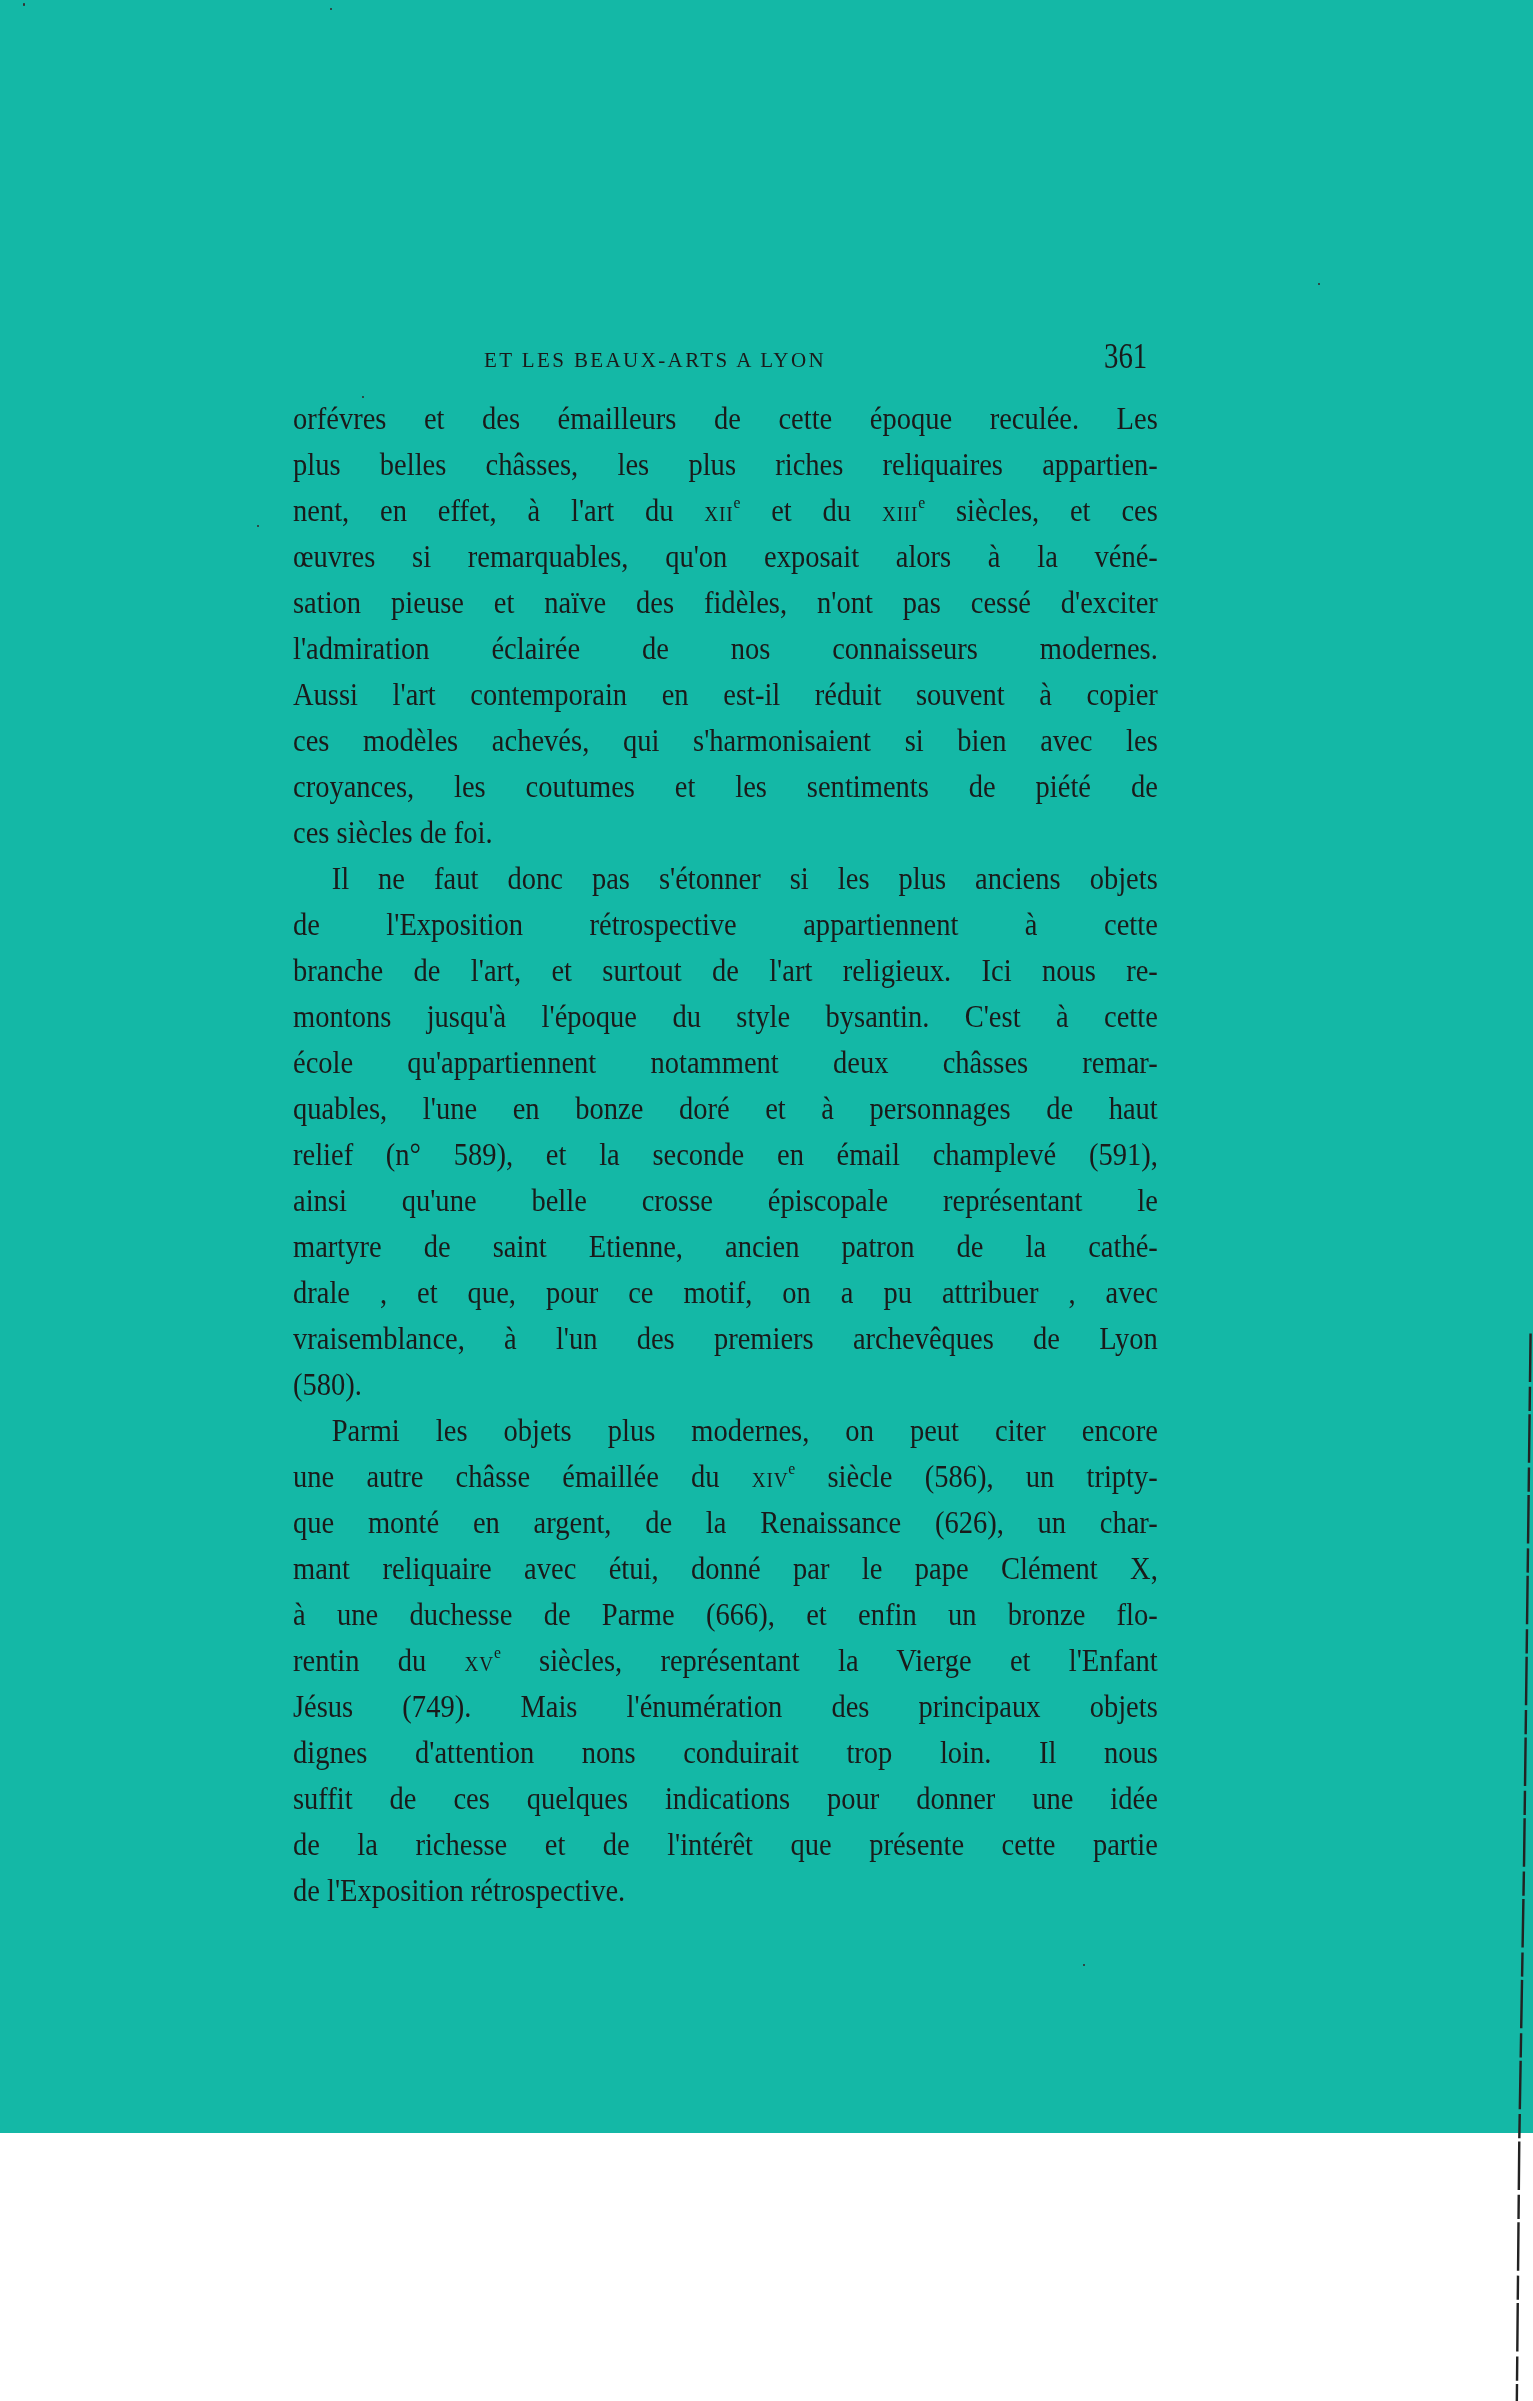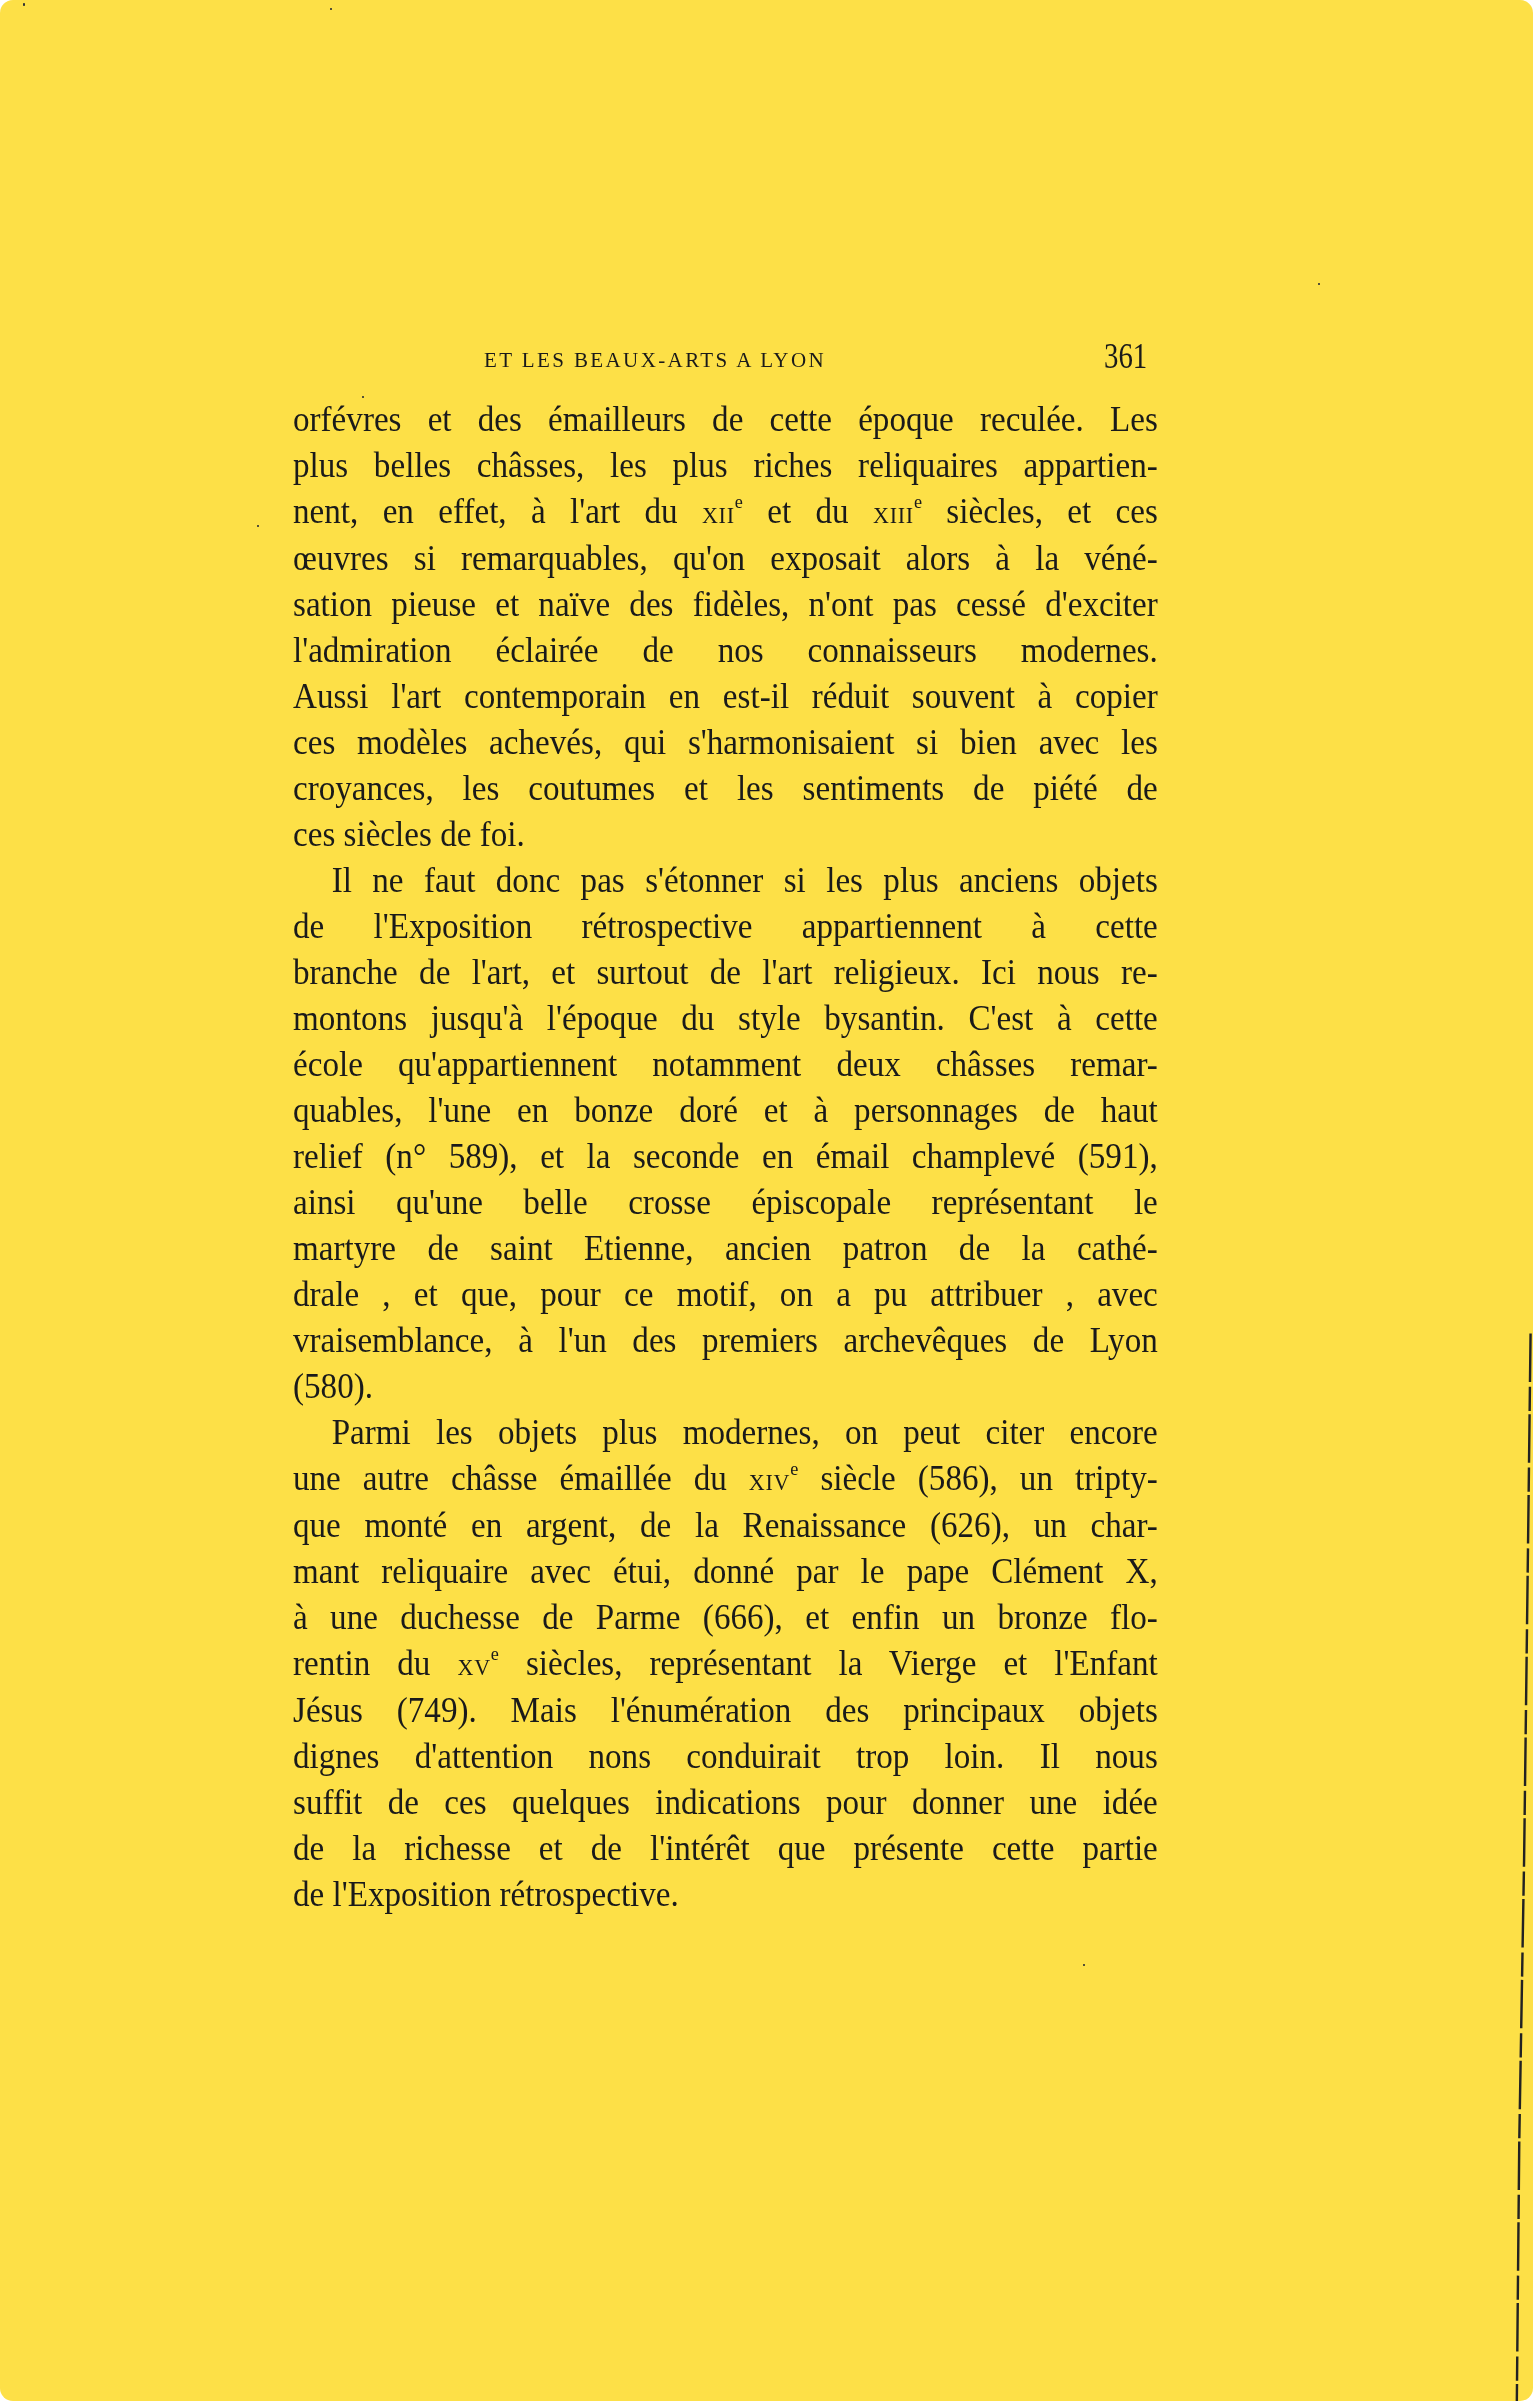--- a/index.html
+++ b/index.html
@@ -1,37 +1,36 @@
 <!DOCTYPE html>
 <html style="font-size:13px"><head>
 <meta charset="utf-8">
 <style>
   html, body { margin: 0; padding: 0; background: #ffffff; }
   body { width: 1533px; height: 2401px; position: relative; overflow: hidden; }
   .page {
-    position: absolute; left: 0; top: 0; width: 1533px; height: 2401px;
-    background: #fde047; color: #1a1a1a;
+    position: absolute; left: 0; top: 0; width: 1533px; height: 2133px;
+    background: #14b8a6; color: #1a1a1a;
     font-family: "DejaVu Serif", "Liberation Serif", serif;
-    border-radius: 13px;
   }
   .running-head {
     position: absolute; left: 380px; top: 348px; width: 550px;
     text-align: center; font-size: 21px; letter-spacing: 2.4px;
     font-family: "Liberation Serif", "DejaVu Serif", serif;
     font-variant: small-caps; text-transform: uppercase;
   }
   .folio {
     position: absolute; left: 1104px; top: 335px;
     font-size: 36px; font-family: "Liberation Serif", "DejaVu Serif", serif;
     transform: scaleX(0.8); transform-origin: left top;
   }
   .body-text {
     position: absolute; left: 293px; top: 396px; width: 865px;
     font-family: "Liberation Serif", "DejaVu Serif", serif;
-    font-size: 36px; line-height: 46px;
+    font-size: 31px; line-height: 46px;
   }
   .line {
     display: block; white-space: nowrap;
     text-align: justify; text-align-last: justify;
     transform: scaleX(0.92); transform-origin: left center; width: 940px;
   }
   .line.last { text-align-last: left; }
   .line.indent { padding-left: 42px; width: 898px; }
   .sc { font-variant: small-caps; font-size: 0.95em; text-transform: lowercase; letter-spacing: 0.8px; }
   sup { font-size: 0.55em; vertical-align: 0.75em; line-height: 0; }

